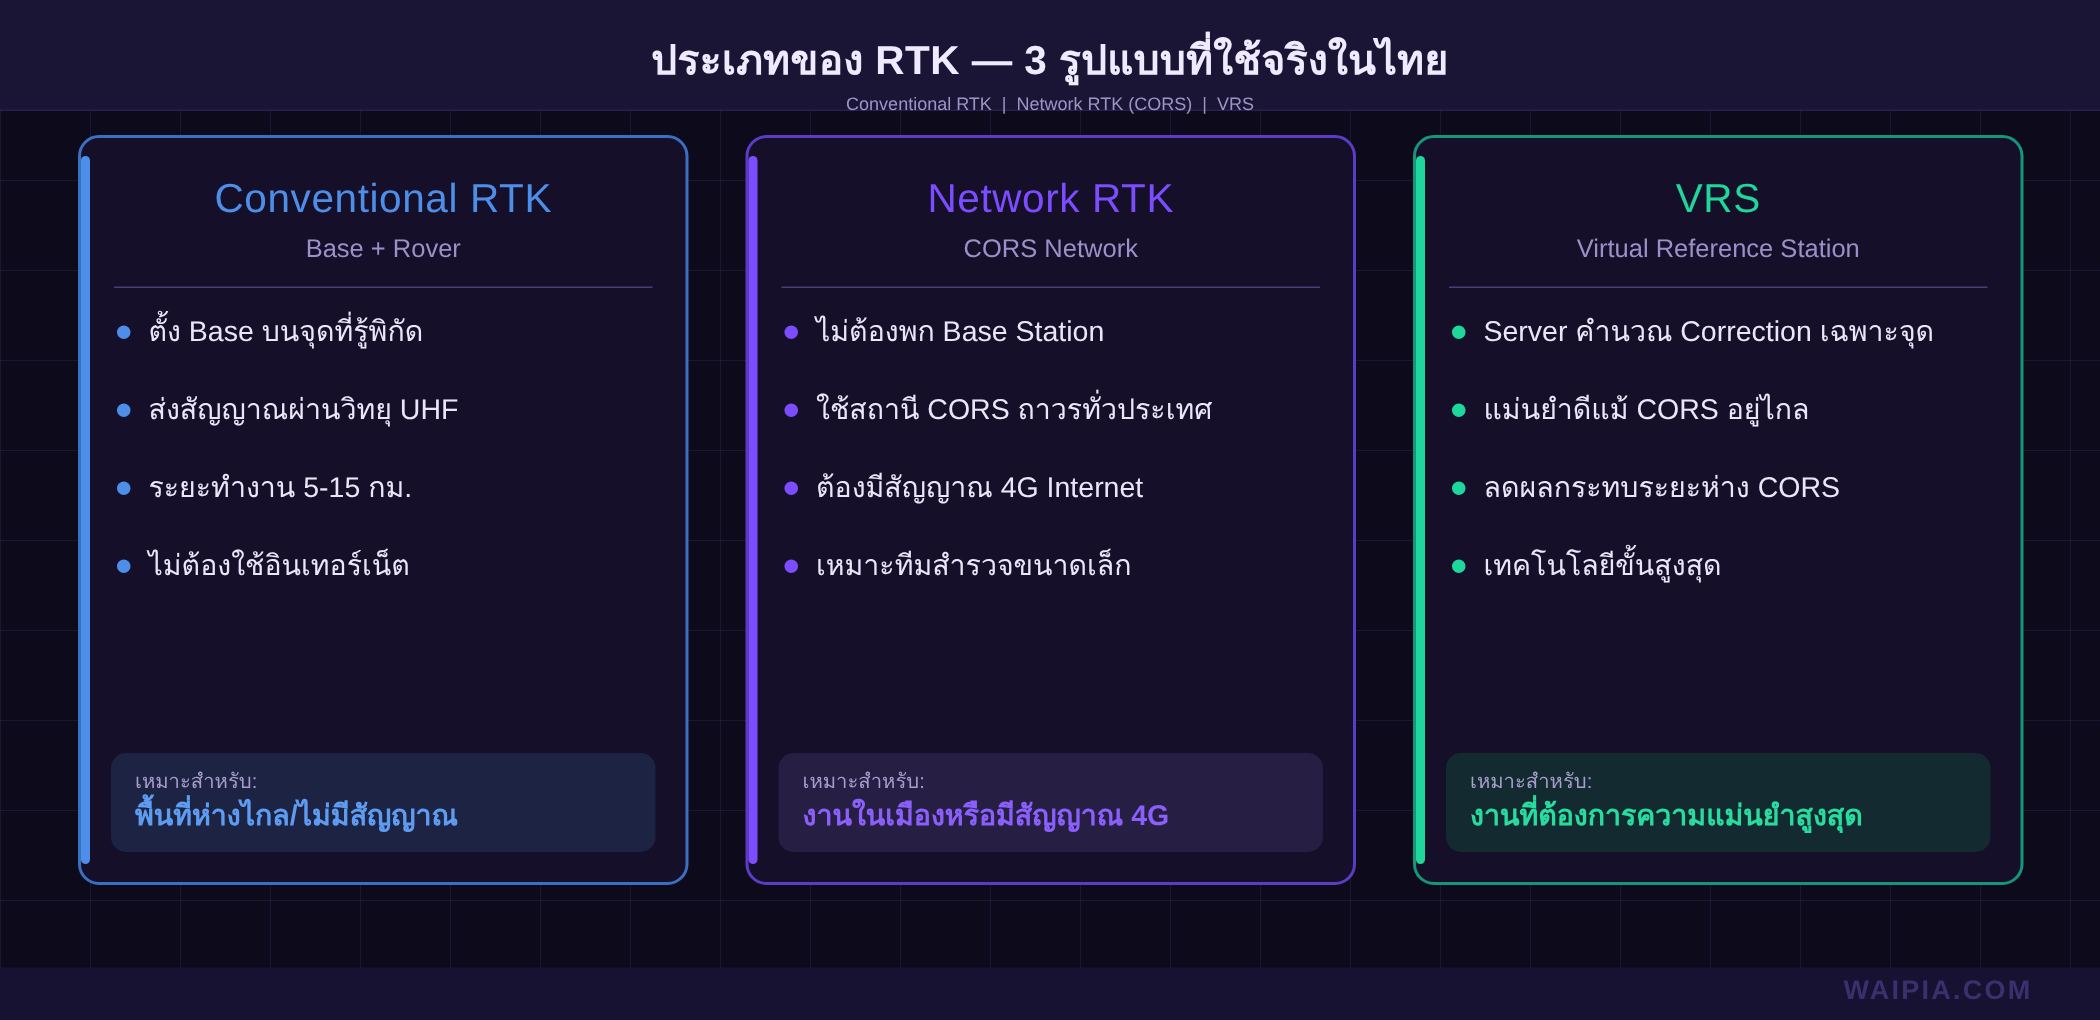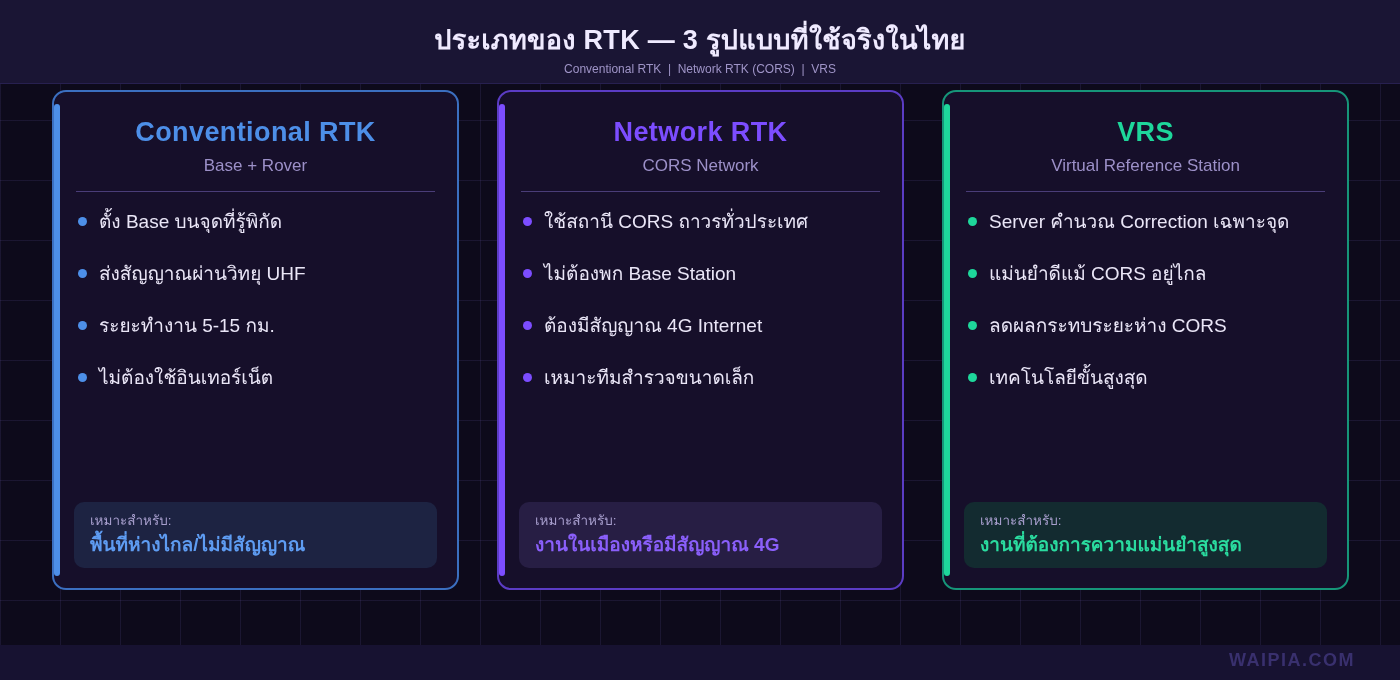--- a/index.html
+++ b/index.html
@@ -15,21 +15,21 @@
     background-image:
       linear-gradient(var(--grid-line, rgba(125,105,200,0.13)) 1px, transparent 1px),
       linear-gradient(90deg, var(--grid-line, rgba(125,105,200,0.13)) 1px, transparent 1px);
     background-size: 60px 60px;
   }
 
   
   .header-band {
     position: absolute;
     top: 0; left: 0; right: 0;
-    height: 84px;
+    height: 74px;
     background: var(--band-bg, #1a1534);
     border-bottom: 1px solid #272050;
     text-align: center;
     padding-top: 24px;
   }
   .slide-title {
     font-size: 27px;
     line-height: 32px;
     font-weight: bold;
     color: var(--title-text, #efeaff);
@@ -67,21 +67,21 @@
     top: 12px;
     bottom: 12px;
     width: 6px;
     border-radius: 3px;
     background: var(--accent, #888);
   }
   .card-header { padding-top: 24px; text-align: center; }
   .card-title {
     font-size: 27px;
     line-height: 32px;
-    font-weight: bold;
+    font-weight: normal;
     letter-spacing: 0.4px;
     color: var(--accent, #fff);
   }
   .card-subtitle {
     margin-top: 7px;
     font-size: 17px;
     line-height: 22px;
     color: var(--text-muted, #9c90c8);
   }
   .divider {
@@ -196,25 +196,25 @@
     <div class="accent-bar"></div>
     <div class="card-header">
       <div class="card-title">Network RTK</div>
       <div class="card-subtitle">CORS Network</div>
     </div>
     <div class="divider"></div>
     <ul class="bullets">
 
     <li>
         <span class="dot"></span>
+        <span>ไม่ต้องพก Base Station</span>
+      </li>
+          <li>
+        <span class="dot"></span>
         <span>ใช้สถานี CORS ถาวรทั่วประเทศ</span>
-      </li>
-          <li>
-        <span class="dot"></span>
-        <span>ไม่ต้องพก Base Station</span>
       </li>
           <li>
         <span class="dot"></span>
         <span>ต้องมีสัญญาณ 4G Internet</span>
       </li>
           <li>
         <span class="dot"></span>
         <span>เหมาะทีมสำรวจขนาดเล็ก</span>
       </li>
         </ul>

